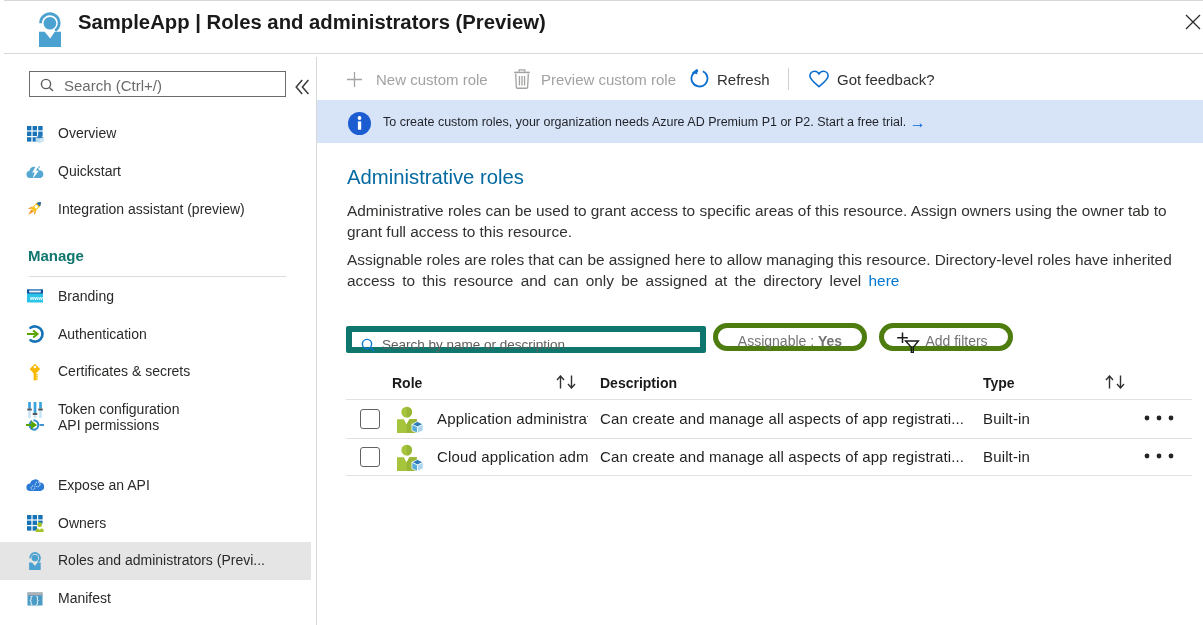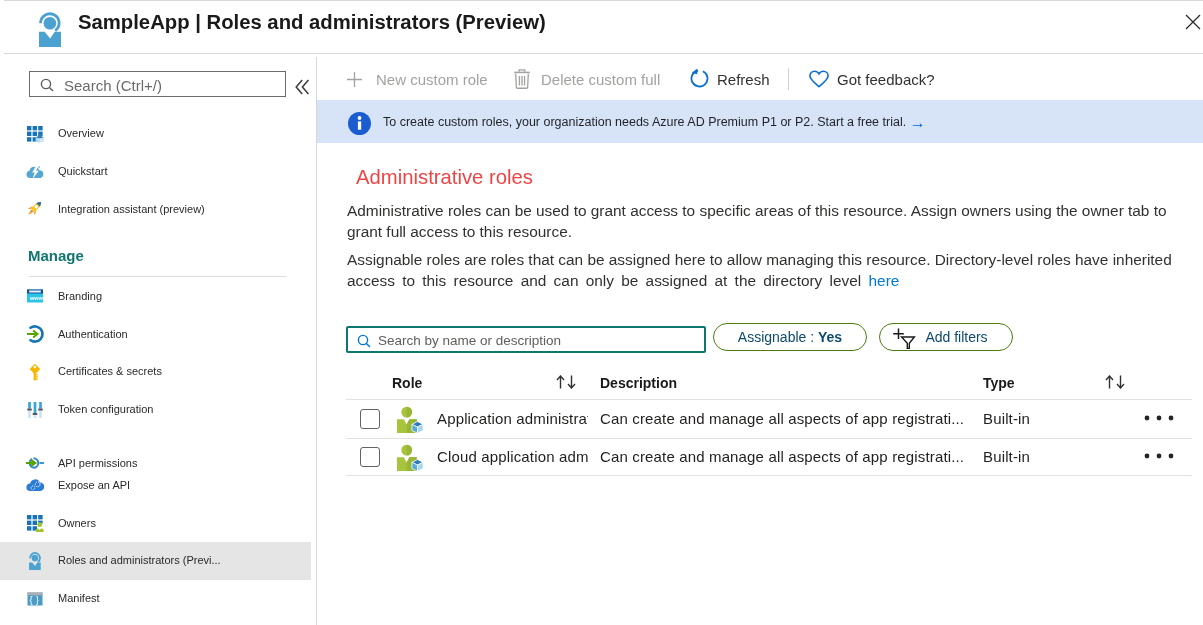--- a/index.html
+++ b/index.html
@@ -14,43 +14,43 @@
                font-size:20.3px; font-weight:bold; color:#1a1a1a; letter-spacing:0; }
 
   
   #sidebar { position:absolute; left:0; top:57px; width:317px; height:568px; background:#fff;
              border-right:1px solid #d8d8d8; }
   #sb-search { position:absolute; left:29px; top:14px; width:257px; height:26px;
                border:1px solid #6b6b6b; background:#fff; }
   #sb-search .ph { position:absolute; left:34px; top:4.5px; font-size:15px; color:#6a6a6a; }
   .sb-item { position:absolute; left:0; width:311px; height:38px; }
   .sb-item .ic { position:absolute; left:26px; top:50%; margin-top:-9px; width:18px; height:18px; }
-  .sb-item .tx { position:absolute; left:58px; top:50%; margin-top:-8.5px; font-size:11px; color:#2b2a29; line-height:16px; white-space:nowrap; }
+  .sb-item .tx { position:absolute; left:58px; top:50%; margin-top:-8.5px; font-size:14px; color:#2b2a29; line-height:16px; white-space:nowrap; }
   .sb-item.sel { background:#e5e5e5; }
   #sb-manage { position:absolute; left:28px; top:190px; font-size:15px; font-weight:bold; color:#0f766e; }
   #sb-div { position:absolute; left:29px; top:219px; width:257px; height:1px; background:#dcdcdc; }
 
   
   #content { position:absolute; left:317px; top:57px; width:886px; height:568px; background:#fff; }
   .tb-ic { position:absolute; top:14px; width:17px; height:17px; }
   .tb-tx { position:absolute; top:13.5px; font-size:15px; white-space:nowrap; }
   .gray { color:#a3a2a0; }
   .dark { color:#323130; }
 
   #banner { position:absolute; left:0; top:43px; width:886px; height:43px; background:#d7e3f7; }
   #banner .btx { position:absolute; left:66px; top:14.5px; font-size:12.5px; color:#1f2227; }
 
-  #h1 { position:absolute; left:39px; top:108.5px; font-size:20.3px; color:#ef4444; }
+  #h1 { position:absolute; left:30px; top:108.5px; font-size:20.3px; color:#0369a1; }
   .para { position:absolute; left:30px; font-size:15.4px; line-height:21px; color:#323130; }
   a.lnk { color:#0078d4; text-decoration:none; }
 
-  #flt-search { position:absolute; left:29px; top:269px; width:360px; height:27px; border:2px solid #0f766e; border-radius:2px; }
+  #flt-search { position:absolute; left:29px; top:269px; width:360px; height:27px; border:6px solid #0f766e; border-radius:2px; }
   #flt-search .ph { position:absolute; left:30px; top:5px; font-size:13.5px; color:#605e5c; }
-  .pill { position:absolute; top:266px; height:28px; border:1px solid #4d7c0f; border-radius:14px;
-          font-size:14px; color:#0c4a6e; text-align:center; }
+  .pill { position:absolute; top:266px; height:28px; border:5px solid #4d7c0f; border-radius:14px;
+          font-size:14px; color:#737373; text-align:center; }
 
   
   .th { position:absolute; font-size:14px; font-weight:bold; color:#1a1a1a; }
   .td { position:absolute; font-size:15px; color:#201f1e; white-space:nowrap; letter-spacing:0.15px; }
   .hline { position:absolute; left:29px; width:846px; height:1px; background:#e4e2e0; }
   .cbx { position:absolute; left:43px; width:20px; height:20px; border:1px solid #65635f; border-radius:3px; background:#fff; }
 </style>
 </head>
 <body>
 <div id="page">
@@ -157,21 +157,21 @@
           <rect x="1.2" y="7.5" width="4.6" height="2" rx="0.5" fill="#5a5a5a"></rect>
         <rect x="7.7" y="1" width="2.6" height="16" fill="#c9e4f5"></rect>
           <rect x="7.7" y="1" width="2.6" height="11" fill="#3ba3dc"></rect>
           <rect x="6.7" y="12" width="4.6" height="2" rx="0.5" fill="#5a5a5a"></rect>
         <rect x="13.2" y="1" width="2.6" height="16" fill="#c9e4f5"></rect>
           <rect x="13.2" y="1" width="2.6" height="6.5" fill="#3ba3dc"></rect>
           <rect x="12.2" y="7.5" width="4.6" height="2" rx="0.5" fill="#5a5a5a"></rect>
       </svg>
         <span class="tx">Token configuration</span>
       </div>
-    <div class="sb-item" style="top:387px;">
+    <div class="sb-item" style="top:349px;">
       <svg class="ic" viewBox="0 0 18 18">
         <path d="M7.5 4.2 A 4.8 4.8 0 1 1 7.5 13.8 M10.2 13.4 A 4.8 4.8 0 0 1 6 4.8" fill="none" stroke="#2e88c8" stroke-width="2"></path>
         <path d="M13.5 9 H18" stroke="#2e88c8" stroke-width="1.8"></path>
         <path d="M0 9 H7 M6 6.5 L9.5 9 L6 11.5 Z" fill="#57a300" stroke="#57a300" stroke-width="1.8"></path>
       </svg>
         <span class="tx">API permissions</span>
       </div>
     <div class="sb-item" style="top:409.2px;">
       <svg class="ic" viewBox="0 0 18 18">
         <path d="M4.2 15 A 3.8 3.8 0 0 1 4.2 7.4 A 5 5 0 0 1 13.7 6.4 A 3.6 3.6 0 0 1 14.2 15 Z" fill="#2b7ad6"></path>
@@ -223,21 +223,21 @@
       </svg>
     <div class="tb-tx gray" style="left:59px;">New custom role</div>
     <svg class="abs" style="left:197px; top:12px;" width="16" height="20" viewBox="0 0 16 20">
       <g fill="none" stroke="#a3a2a0">
         <path d="M5.2 2.7 V0.8 H10.8 V2.7" stroke-width="1.3"></path>
         <path d="M0.2 3.4 H15.8" stroke-width="1.5"></path>
         <path d="M1.7 4.6 L2.35 18.1 Q2.4 19.25 3.5 19.25 H12.5 Q13.6 19.25 13.65 18.1 L14.3 4.6" stroke-width="1.3"></path>
         <path d="M5.45 6.9 V16.5 M8 6.9 V16.5 M10.55 6.9 V16.5" stroke-width="1.3"></path>
       </g>
     </svg>
-    <div class="tb-tx gray" style="left:224px;">Delete custom full</div>
+    <div class="tb-tx gray" style="left:224px;">Preview custom role</div>
     <svg class="abs" style="left:373px; top:12px;" width="19" height="19" viewBox="0 0 19 19">
       <path d="M12.88 2.26 A 8 8 0 1 1 8.11 1.62" fill="none" stroke="#0c6fd0" stroke-width="1.8"></path>
       <path d="M1.7 4.0 L7.3 -0.5 L7.3 5.3 Z" fill="#0c6fd0"></path>
     </svg>
     <div class="tb-tx dark" style="left:400px;">Refresh</div>
     <div class="abs" style="left:471px; top:11px; width:1px; height:22px; background:#d2d0ce;"></div>
     <svg class="abs" style="left:492px; top:13px;" width="20" height="18" viewBox="0 0 20 18">
       <path d="M10 16.6 C5 12.4 0.9 9.1 0.9 5.9 C0.9 3.2 3 1.2 5.5 1.2 C7.3 1.2 9 2.2 10 3.9 C11 2.2 12.7 1.2 14.5 1.2 C17 1.2 19.1 3.2 19.1 5.9 C19.1 9.1 15 12.4 10 16.6 Z" fill="none" stroke="#0c6fd0" stroke-width="1.6"></path>
     </svg>
     <div class="tb-tx dark" style="left:520px;">Got feedback?</div>

